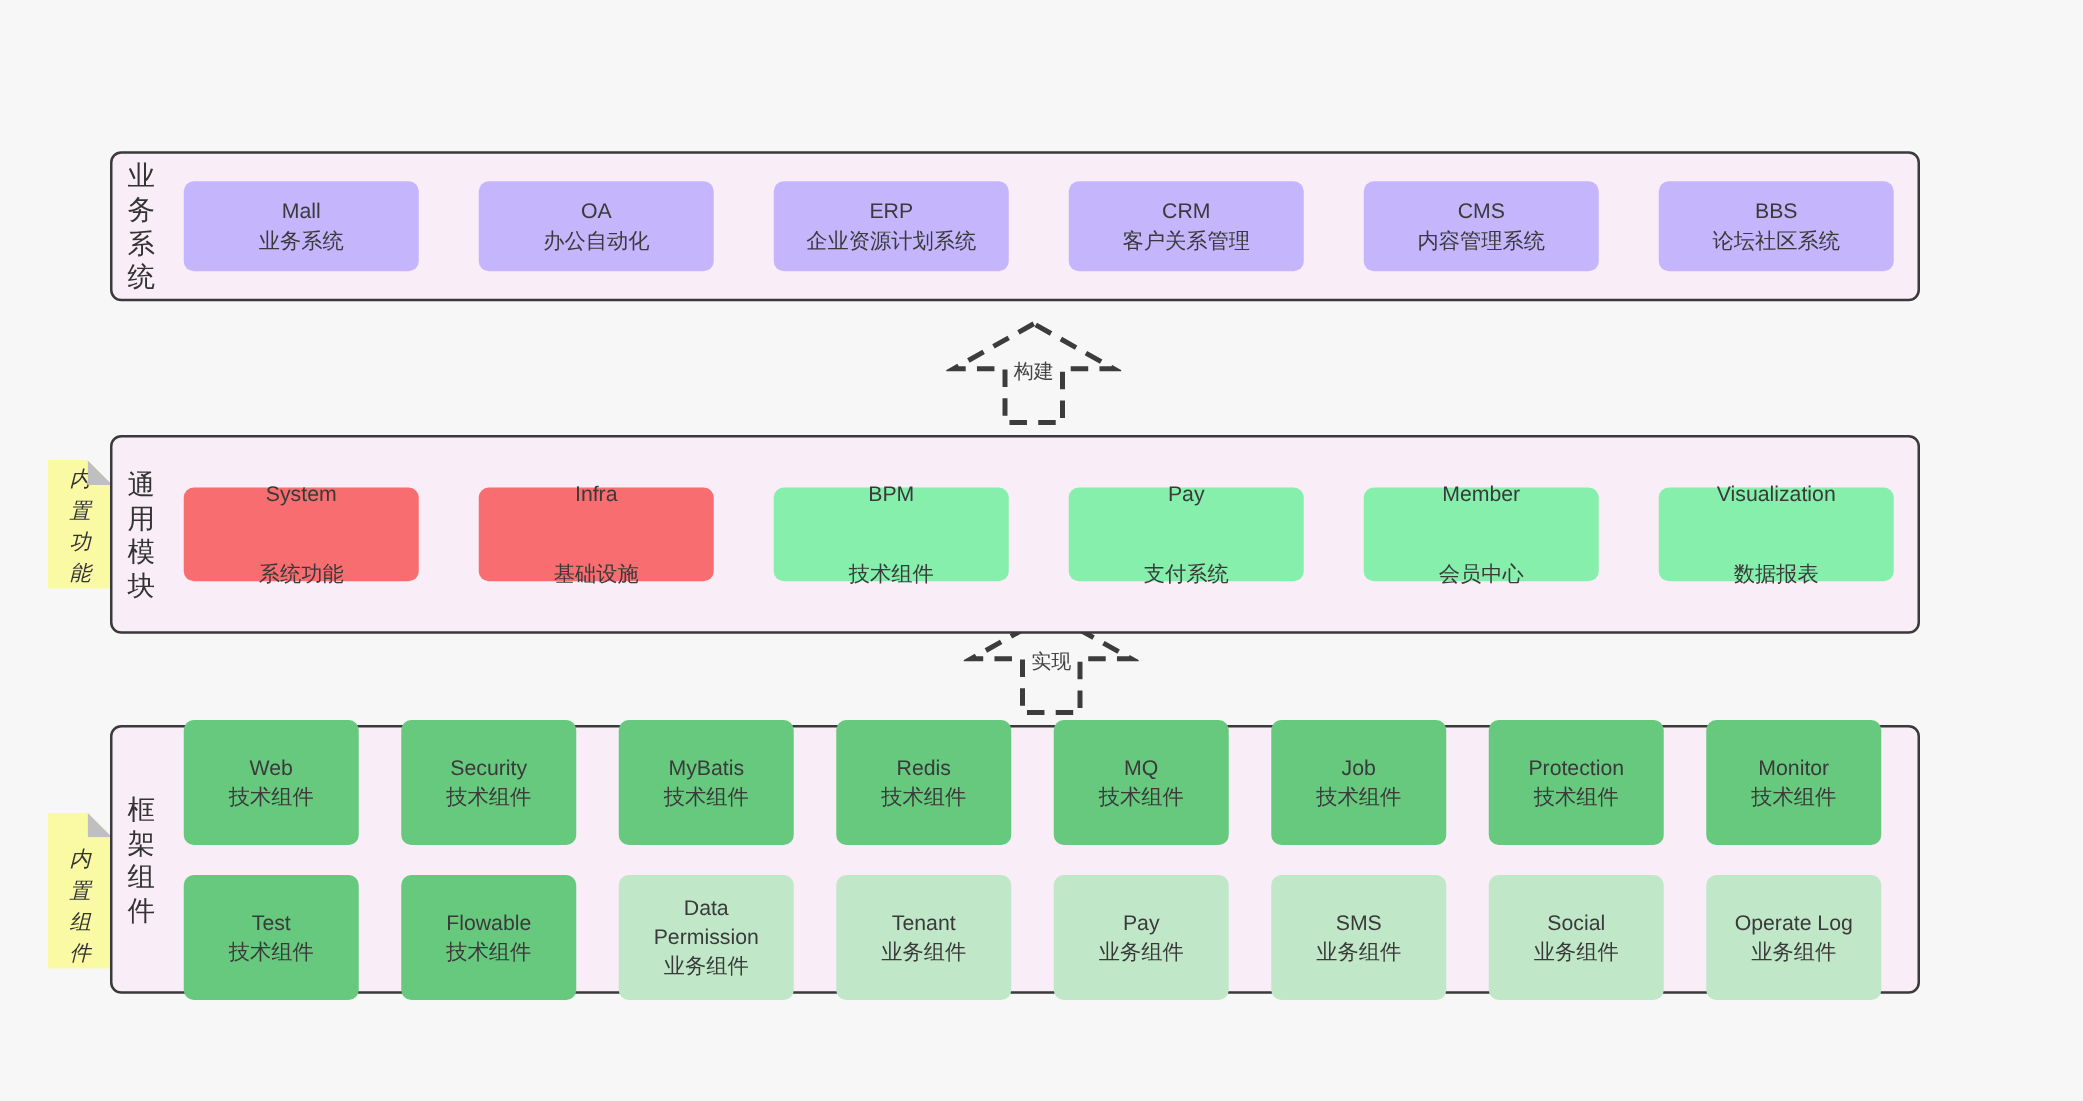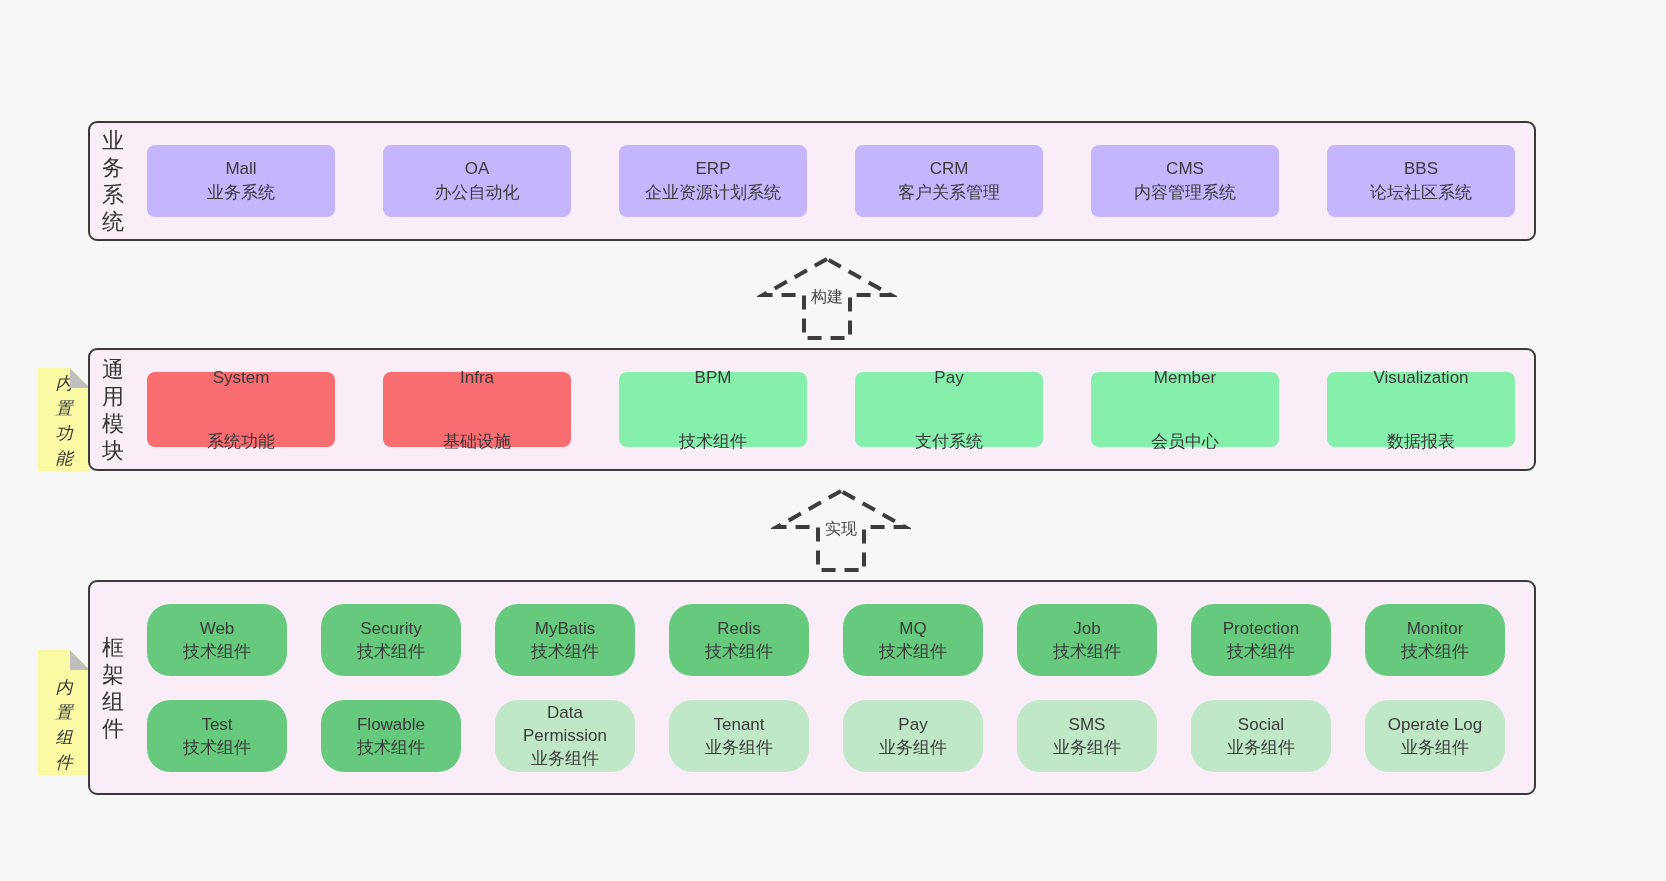--- a/index.html
+++ b/index.html
@@ -7,21 +7,21 @@
     position:relative; width:1666px; height:881px; background:#f7f7f7;
     font-family:"Liberation Sans", sans-serif; color:#3a3a3a; overflow:hidden;
   }
   
   .panel {
     position:absolute; left:88px; width:1448px; box-sizing:border-box;
     background:#f9eef7; border:2px solid #3a3a3a; border-radius:9px;
     display:flex; align-items:center; z-index:2;
   }
   #panel-business   { top:121px; height:120px; }
-  #panel-modules    { top:348px; height:123px; }
+  #panel-modules    { top:348px; height:159px; }
   #panel-components { top:580px; height:215px; }
   .vlabel {
     flex:0 0 auto; width:28px; margin-left:9px;
     font-size:22px; line-height:27px; text-align:center;
     word-break:break-all; color:#333;
   }
   
   .boxes { display:flex; gap:48px; margin-left:20px; }
   .box {
     width:188px; height:72px; border-radius:8px; box-sizing:border-box;
@@ -29,21 +29,21 @@
     font-size:17px; line-height:24px; text-align:center; padding:0 10px;
   }
   #panel-modules .box { height:75px;gap:40px; }
   .box.blue       { background:#c4b5fd; }
   .box.red        { background:#f76d70; }
   .box.pink       { background:#86efac; }
   .box.green      { background:#66c97e; }
   .box.lightgreen { background:#c0e8c8; }
   .comp-rows { display:flex; flex-direction:column; gap:24px; margin-left:20px; }
   .comp-row  { display:flex; gap:34px; }
-  .comp-row .box { width:140px; height:72px; padding:0 12px; line-height:23px;border-radius:23px; }
+  .comp-row .box { width:140px; height:100px; padding:0 12px; line-height:23px; }
   
   .note {
     position:absolute; width:52px; background:#fafaa5; z-index:1;
     clip-path:polygon(0 0, calc(100% - 20px) 0, 100% 20px, 100% 100%, 0 100%);
     display:flex; align-items:flex-end; justify-content:center;font-style:italic;
   }
   #note-modules    { left:38px; top:368px; height:103px; }
   #note-components { left:38px; top:650px; height:125px; }
   .note .fold {
     position:absolute; top:0; right:0; width:20px; height:20px;

